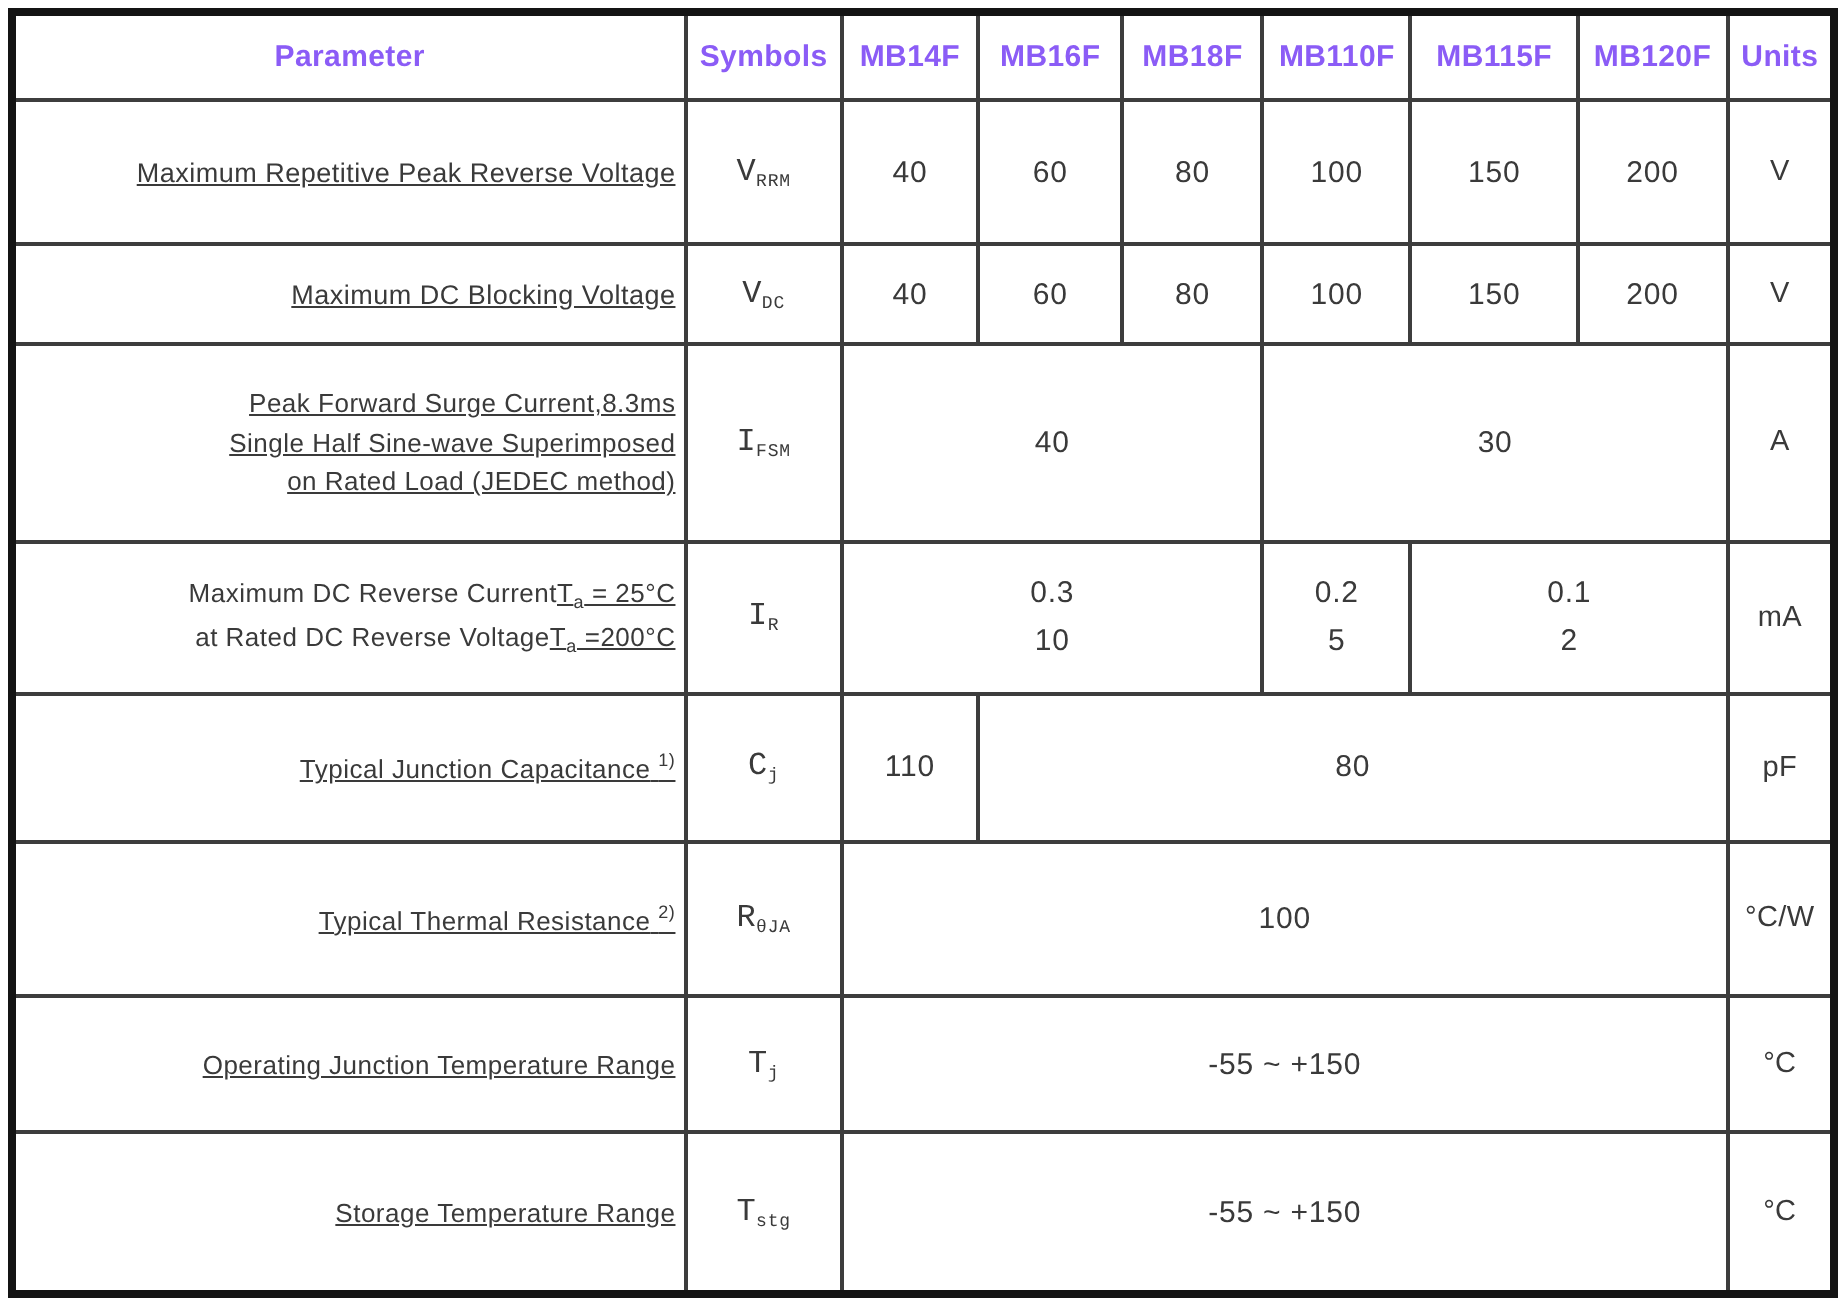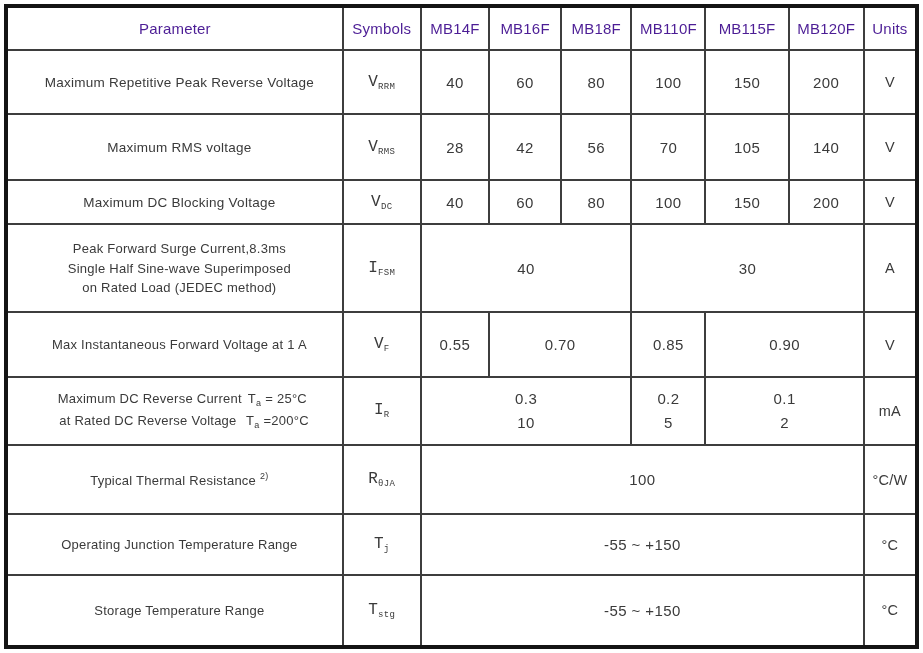--- a/index.html
+++ b/index.html
@@ -25,31 +25,32 @@
   col.c-p6{width:75px;}
   col.c-units{width:53px;}
   th,td{
     border:2px solid #3d3d3d;
     color:#3a3a3a;
     overflow:hidden;
     padding:0;
   }
   th{
     font-size:15px;
-    font-weight:normal;
-    color:#4c1d95;
+    font-weight:bold;
+    color:#8b5cf6;
     text-align:center;
     letter-spacing:.2px;
   }
   td.param{
-    text-align:center;
+    text-align:right;
     padding-left:13px;
     padding-right:4px;
     font-size:13px;
     letter-spacing:.25px;
+    text-decoration:underline;
   }
   td.param.p-lg{font-size:13.5px;}
   td.param .line{line-height:1.5;}
   td.param .cond-label{display:inline-block;width:196px;}
   td.sym{
     text-align:center;
     font-size:16px;
     letter-spacing:.2px;
     font-family:Liberation Mono, monospace;
   }
@@ -112,31 +113,20 @@
       <td class="sym"><span>V</span><sub>RRM</sub></td>
       <td class="val">40</td>
       <td class="val">60</td>
       <td class="val">80</td>
       <td class="val">100</td>
       <td class="val">150</td>
       <td class="val">200</td>
       <td class="unit">V</td>
     </tr>
 
-    <tr style="height:50px">
-      <td class="param p-lg">Maximum RMS voltage</td>
-      <td class="sym"><span>V</span><sub>RMS</sub></td>
-      <td class="val">28</td>
-      <td class="val">42</td>
-      <td class="val">56</td>
-      <td class="val">70</td>
-      <td class="val">105</td>
-      <td class="val">140</td>
-      <td class="unit">V</td>
-    </tr>
 
     <tr style="height:34px">
       <td class="param p-lg">Maximum DC Blocking Voltage</td>
       <td class="sym"><span>V</span><sub>DC</sub></td>
       <td class="val">40</td>
       <td class="val">60</td>
       <td class="val">80</td>
       <td class="val">100</td>
       <td class="val">150</td>
       <td class="val">200</td>
@@ -149,29 +139,20 @@
         <div class="line">Peak Forward Surge Current,8.3ms</div>
         <div class="line">Single Half Sine-wave Superimposed</div>
         <div class="line">on Rated Load (JEDEC method)</div>
       </td>
       <td class="sym"><span>I</span><sub>FSM</sub></td>
       <td class="val" colspan="3">40</td>
       <td class="val" colspan="3">30</td>
       <td class="unit">A</td>
     </tr>
 
-    <tr style="height:49px">
-      <td class="param">Max Instantaneous Forward Voltage at 1 A</td>
-      <td class="sym"><span>V</span><sub>F</sub></td>
-      <td class="val">0.55</td>
-      <td class="val" colspan="2">0.70</td>
-      <td class="val">0.85</td>
-      <td class="val" colspan="2">0.90</td>
-      <td class="unit">V</td>
-    </tr>
 
     <tr style="height:52px">
       <td class="param">
         <div class="line"><span class="cond-label">Maximum DC Reverse Current</span><span><span>T</span><sub>a</sub><span> = 25°C</span></span></div>
         <div class="line"><span class="cond-label">at Rated DC Reverse Voltage</span><span><span>T</span><sub>a</sub><span> =200°C</span></span></div>
       </td>
       <td class="sym"><span>I</span><sub>R</sub></td>
       <td class="val" colspan="3">
         <div class="stackline">0.3</div>
         <div class="stackline">10</div>
@@ -180,20 +161,27 @@
         <div class="stackline">0.2</div>
         <div class="stackline">5</div>
       </td>
       <td class="val" colspan="2">
         <div class="stackline">0.1</div>
         <div class="stackline">2</div>
       </td>
       <td class="unit">mA</td>
     </tr>
 
+    <tr style="height:50px">
+      <td class="param"><span>Typical Junction Capacitance</span> <sup class="note">1)</sup></td>
+      <td class="sym"><span>C</span><sub>j</sub></td>
+      <td class="val">110</td>
+      <td class="val" colspan="5">80</td>
+      <td class="unit">pF</td>
+    </tr>
 
     <tr style="height:53px">
       <td class="param"><span>Typical Thermal Resistance</span> <sup class="note">2)</sup></td>
       <td class="sym"><span>R</span><sub>θJA</sub></td>
       <td class="val" colspan="6">100</td>
       <td class="unit">°C/W</td>
     </tr>
 
     <tr style="height:46px">
       <td class="param">Operating Junction Temperature Range</td>

